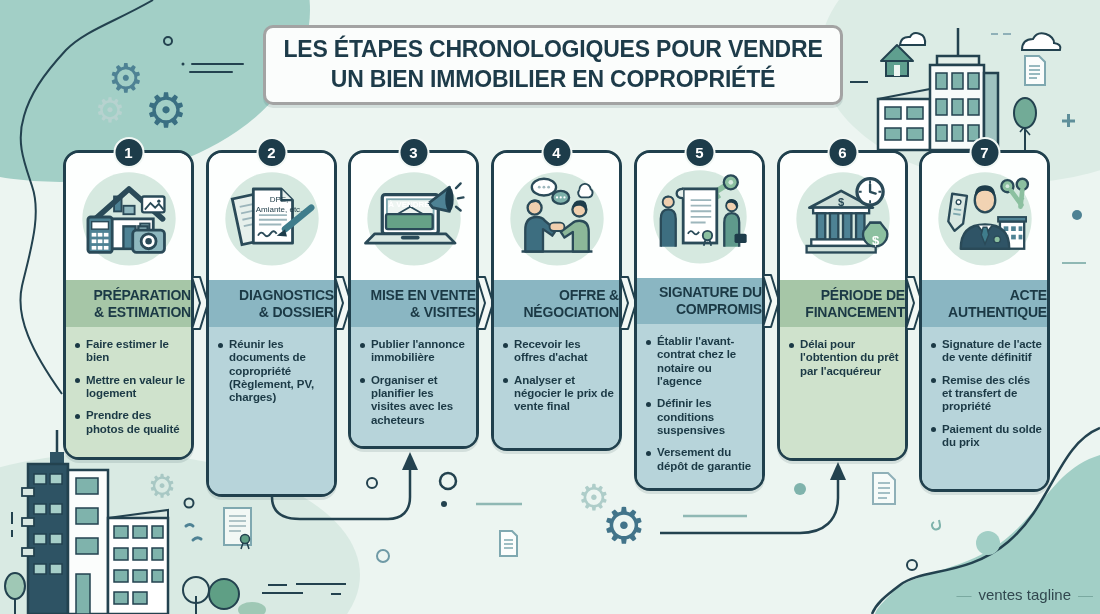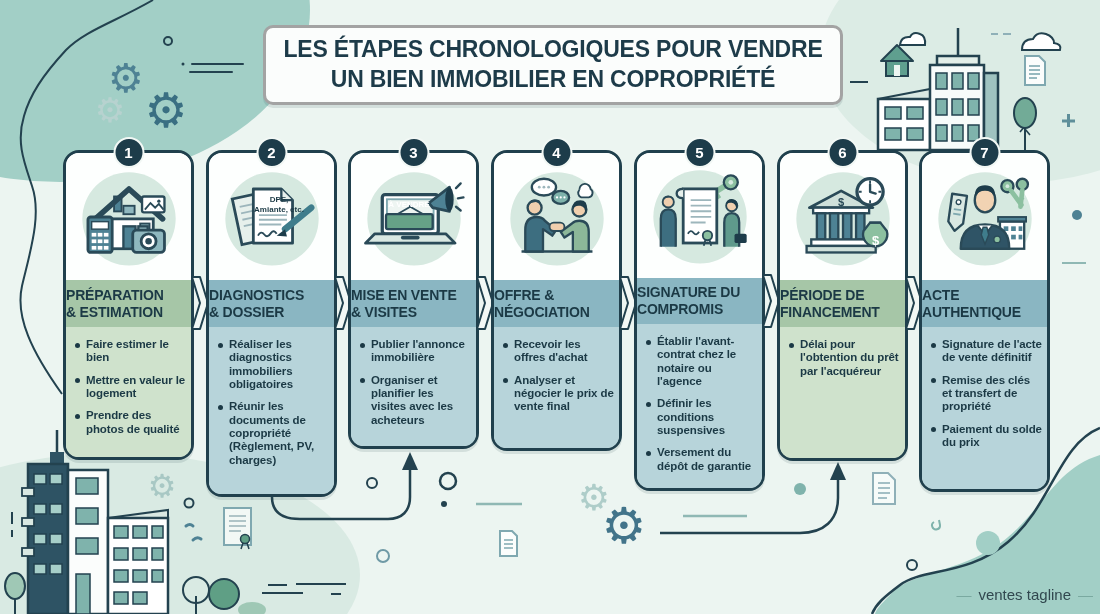--- a/index.html
+++ b/index.html
@@ -10,32 +10,32 @@
     border:3px solid #a3a3a3;border-radius:10px;z-index:2;display:flex;flex-direction:column;
     justify-content:center;align-items:center;box-shadow:0 3px 0 rgba(32,64,77,.12)}
   .title-box div{font-size:23px;font-weight:800;color:#1d3b49;letter-spacing:-.2px;line-height:1.3;white-space:nowrap}
   .card{position:absolute;top:150px;width:131px;background:#fdfffe;border:3px solid #20404d;border-radius:16px;
     z-index:1;display:flex;flex-direction:column;box-shadow:0 3px 0 rgba(32,64,77,.12)}
   .badge{position:absolute;top:-16px;left:50%;transform:translateX(-50%);width:31px;height:31px;border-radius:50%;
     background:#1d3c4a;border:2px solid #f2f8f5;color:#fff;font-weight:800;font-size:15px;
     display:flex;align-items:center;justify-content:center;z-index:5}
   .icon-area{height:127px;position:relative;display:flex;align-items:center;justify-content:center;
     border-radius:13px 13px 0 0;background:#fdfffe;overflow:hidden}
-  .hdr{position:relative;height:47px;display:flex;flex-direction:column;justify-content:center;align-items:flex-start;text-align:center}
+  .hdr{position:relative;height:47px;display:flex;flex-direction:column;justify-content:center;align-items:flex-end;text-align:center}
   .hdr .hl{font-size:14px;font-weight:800;color:#1b3945;line-height:1.18;letter-spacing:-.2px;white-space:nowrap}
   .t-green .hdr{background:#a6c6a7}
   .t-teal  .hdr{background:#8ab6c2}
   .t-green .bullets{background:#cfe2cc}
   .t-teal  .bullets{background:#b7d4da}
   .bullets{flex:1;list-style:none;padding:11px 5px 6px 9px;border-radius:0 0 12px 12px}
   .bullets li{position:relative;padding-left:11px;font-size:11.5px;font-weight:700;color:#1b3945;
     line-height:1.16;margin-bottom:9px;letter-spacing:-.1px}
   .bullets li::before{content:"";position:absolute;left:0;top:4.5px;width:5px;height:5px;border-radius:50%;background:#1b3945}
   .chev{position:absolute;right:-19px;top:-8px;z-index:4}
-  .doc-label{position:absolute;top:42px;left:40px;width:60px;font-size:8px;font-weight:700;color:#1b3945;
+  .doc-label{position:absolute;top:42px;left:40px;width:60px;font-size:8px;font-weight:400;color:#1b3945;
     text-align:center;line-height:1.25}
   .sign-label{position:absolute;top:48px;left:35px;width:46px;font-size:8px;font-weight:800;color:#fff;
     text-align:center;letter-spacing:0;line-height:1.1}
   .tagline{position:absolute;left:0;right:0;top:586px;text-align:right;z-index:1;font-size:15px;color:#31484f}
   .tagline .dash{color:#7aa9a0;margin:0 7px}
 </style>
 </head>
 <body>
 
 <svg class="bg-svg" width="1100" height="614" viewBox="0 0 1100 614">
@@ -322,21 +322,20 @@
     </div>
   </div>
   <div class="hdr">
     <div class="hl">DIAGNOSTICS</div>
     <div class="hl">&amp; DOSSIER</div>
     <svg class="chev" width="20" height="62" viewBox="0 0 20 62">
       <path d="M2 5 L10 5 L18 31 L10 57 L2 57 L10 31 Z" fill="#f2f8f5" stroke="#20404d" stroke-width="2" stroke-linejoin="round"></path>
     </svg>
   </div>
   <ul class="bullets">
-    <li>Réaliser les diagnostics immobiliers obligatoires</li>
     <li>Réunir les documents de copropriété (Règlement, PV, charges)</li>
   </ul>
 </section>
 
 <section class="card t-teal" style="left:348px;height:299px">
   <div class="badge">
       <span>3</span>
     </div>
   <div class="icon-area">
     <svg width="112" height="112" viewBox="0 0 120 120">

